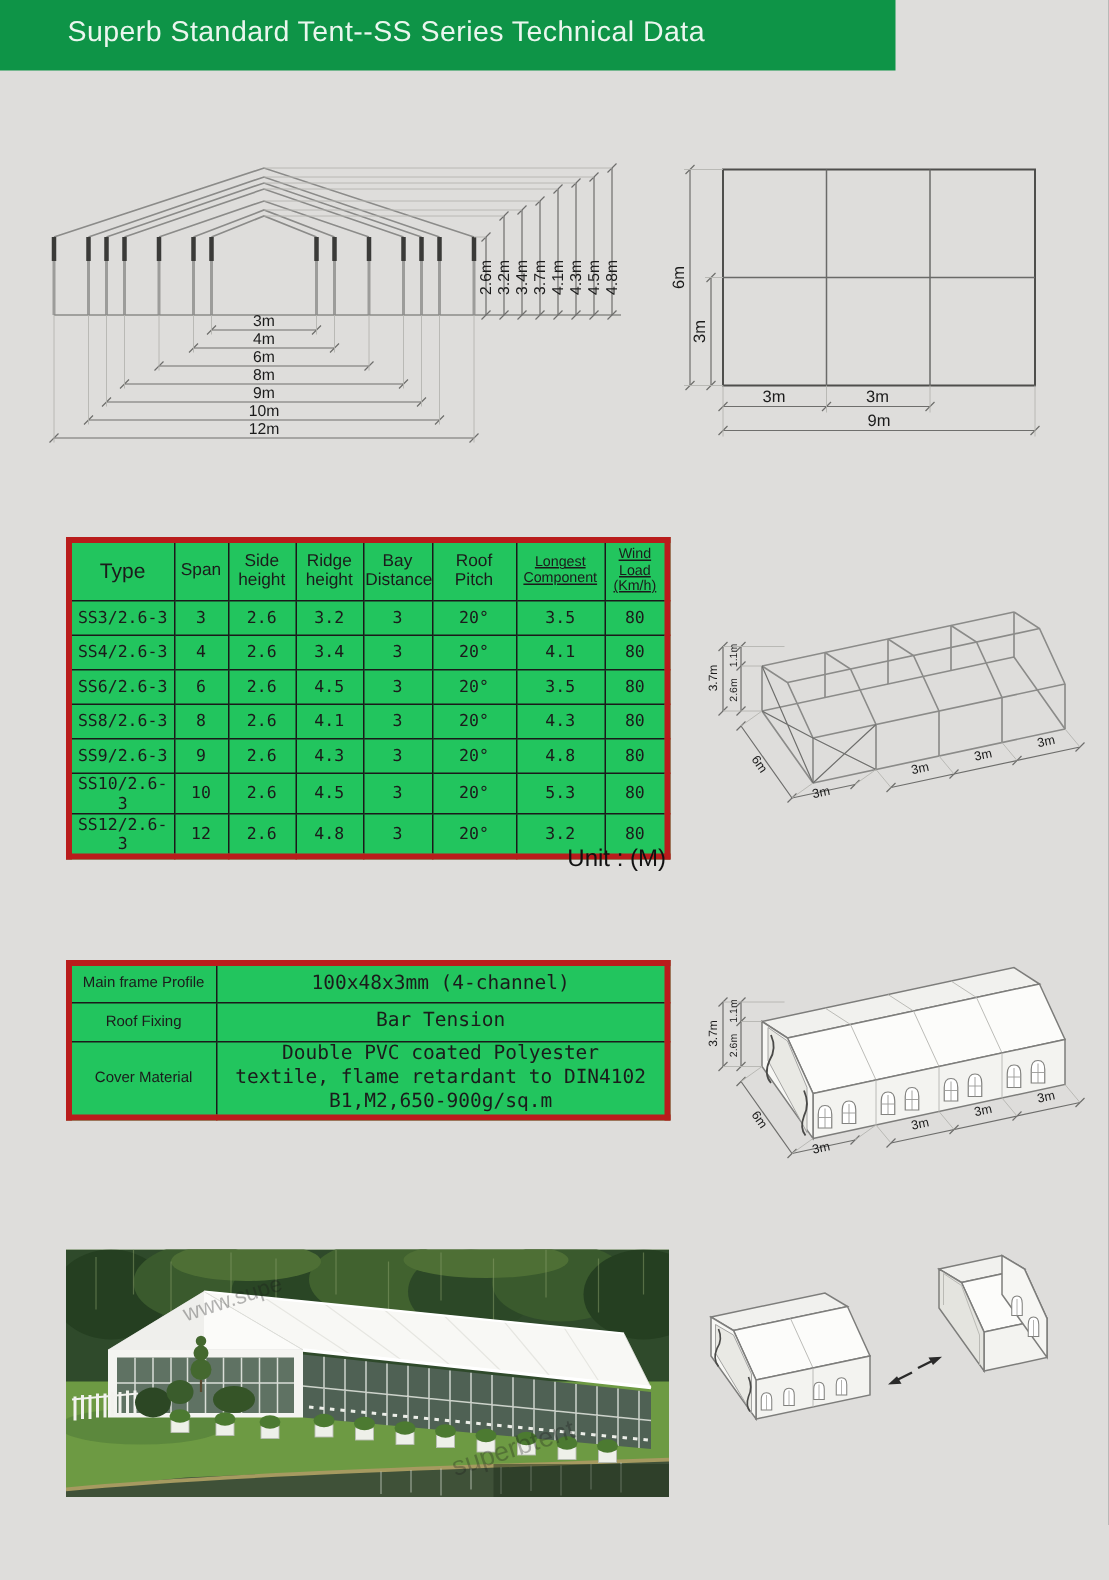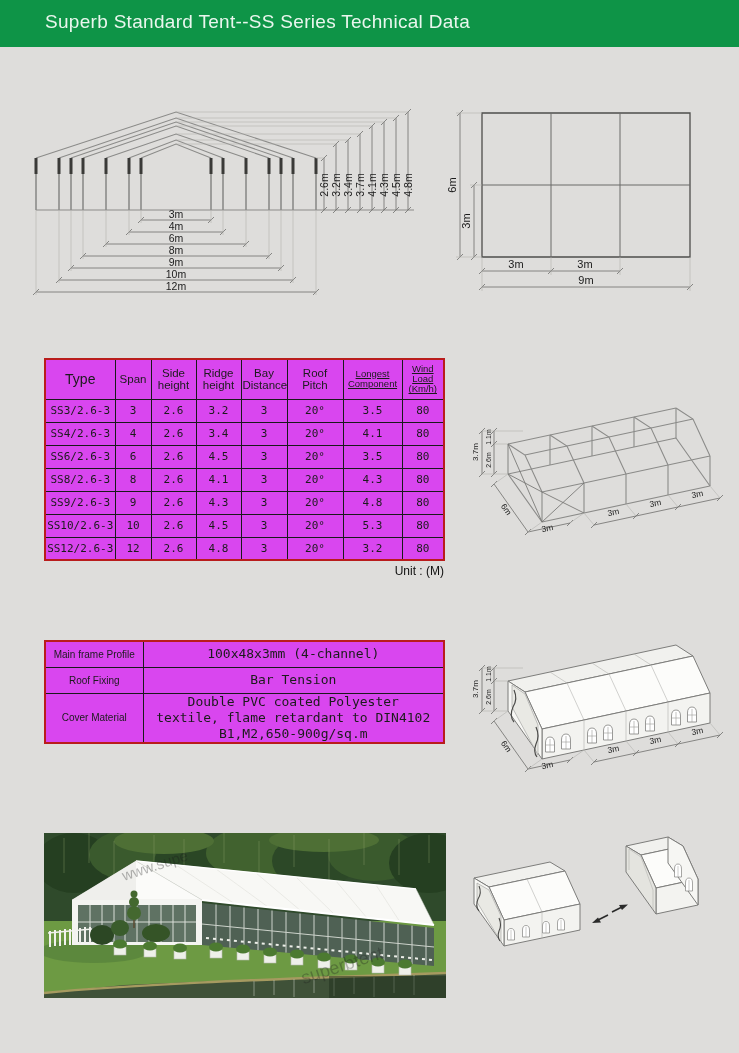--- a/index.html
+++ b/index.html
@@ -1,35 +1,35 @@
 <!DOCTYPE html>
 <html><head>
 <meta charset="utf-8">
 <style>
   html,body{margin:0;padding:0;background:#9b9b9b;}
   .canvas{position:relative;width:739px;height:1053px;background:#dedddb;overflow:hidden;
           font-family:"Liberation Sans",sans-serif;color:#1b1b1b;}
-  .header{position:absolute;left:0;top:0;width:739px;height:47px;background:#0e9447;}
+  .header{position:absolute;left:0;top:0;width:597px;height:47px;background:#0e9447;}
   .header .title{position:absolute;left:45px;top:11px;font-size:19px;letter-spacing:.3px;color:#eaf6ee;}
   .abs{position:absolute;}
   svg{display:block;}
   svg text{font-family:"Liberation Sans",sans-serif;fill:#1b1b1b;}
-  table{border-collapse:collapse;table-layout:fixed;background:#d946ef;border:2px solid #b91c1c;}
+  table{border-collapse:collapse;table-layout:fixed;background:#22c55e;border:4px solid #b91c1c;}
   th,td{border:1px solid #1a1a1a;text-align:center;vertical-align:middle;padding:0 1px;}
   th{font-weight:400;white-space:pre-line;line-height:1.1;font-size:11.5px;}
   th.big{font-size:14px;}
   th.small{font-size:9.5px;text-decoration:underline;}
   td.mono{font-family:"DejaVu Sans Mono",monospace;font-size:11px;}
   .spec{width:399px;}
   .spec tr.hdr{height:40px;}
   .spec tr.data{height:23px;}
   .mats{width:399px;}
   .mats td.lab{font-size:10px;}
   .mats td.val{font-family:"DejaVu Sans Mono",monospace;font-size:13px;line-height:1.25;}
-  .unit{position:absolute;left:330px;top:564px;width:114px;text-align:right;font-size:12px;color:#111;}
+  .unit{position:absolute;left:330px;top:564px;width:114px;text-align:right;font-size:16px;color:#111;}
   .thin{stroke:#6e6e6c;stroke-width:.8;fill:none;}
   .xthin{stroke:#b4b4b0;stroke-width:.6;fill:none;}
   .frame{stroke:#8b8b89;stroke-width:1.1;fill:none;}
 </style>
 </head>
 <body>
 
 <div class="canvas">
 
   <div class="header">

